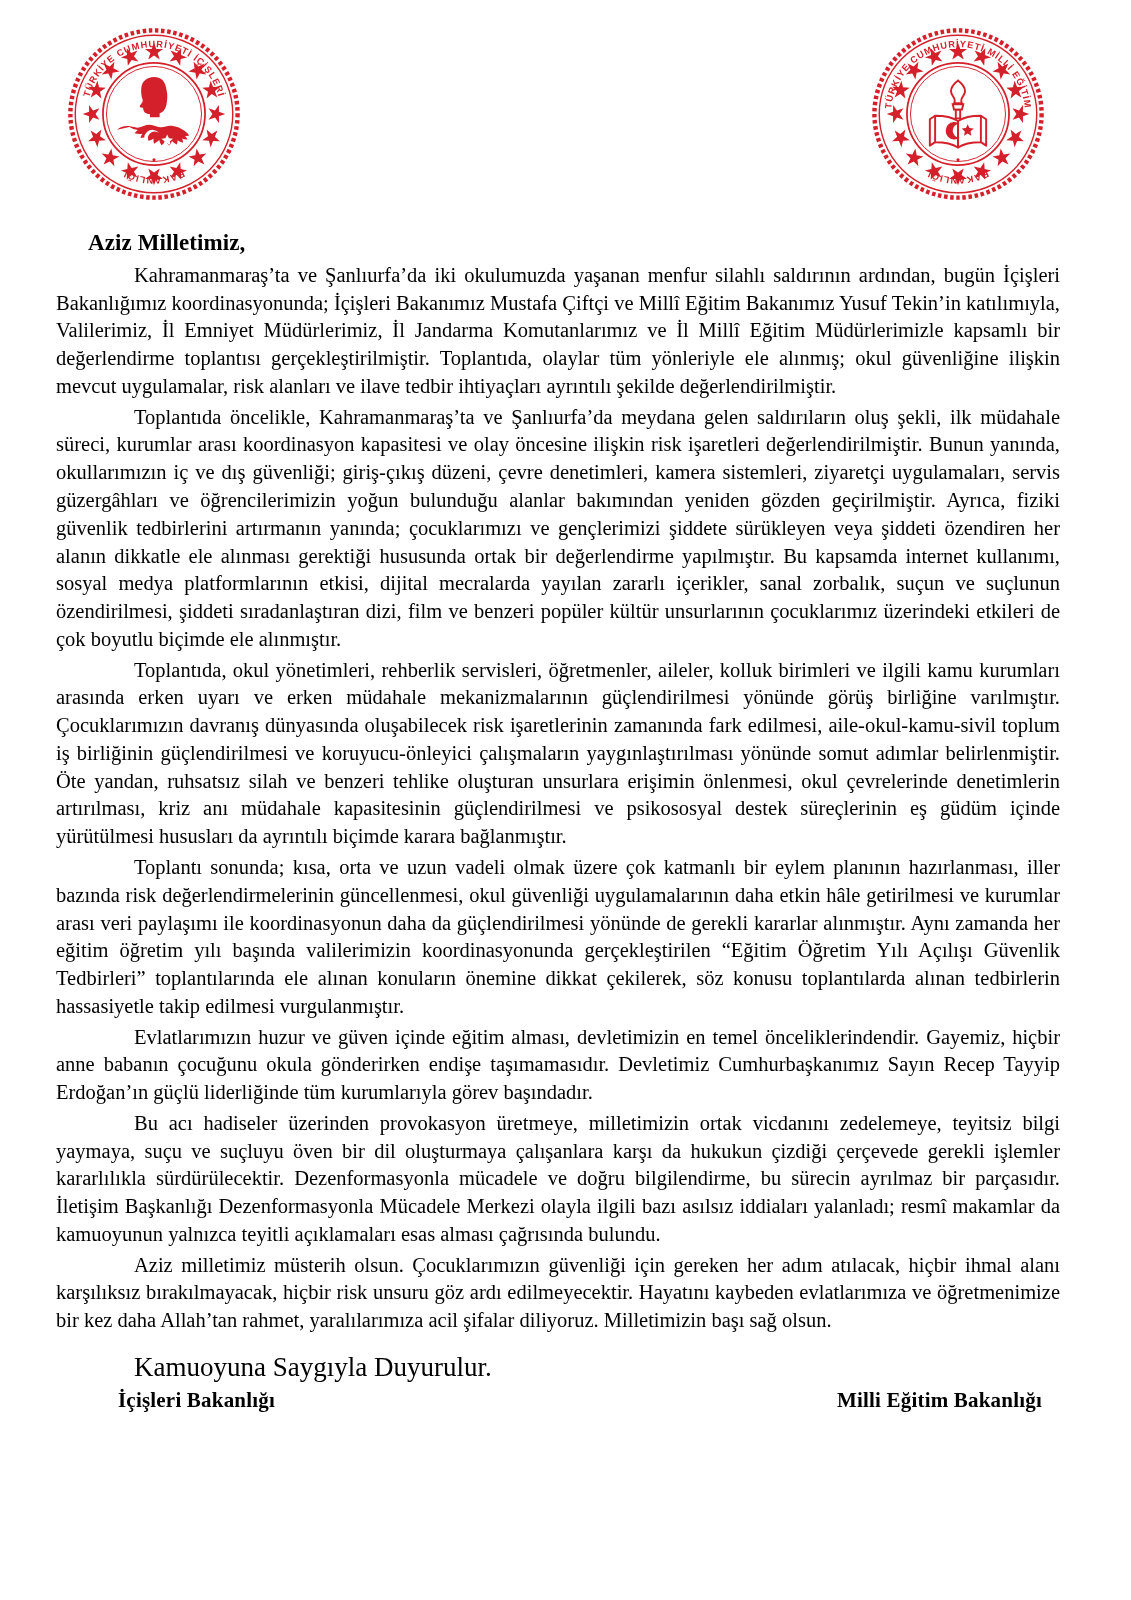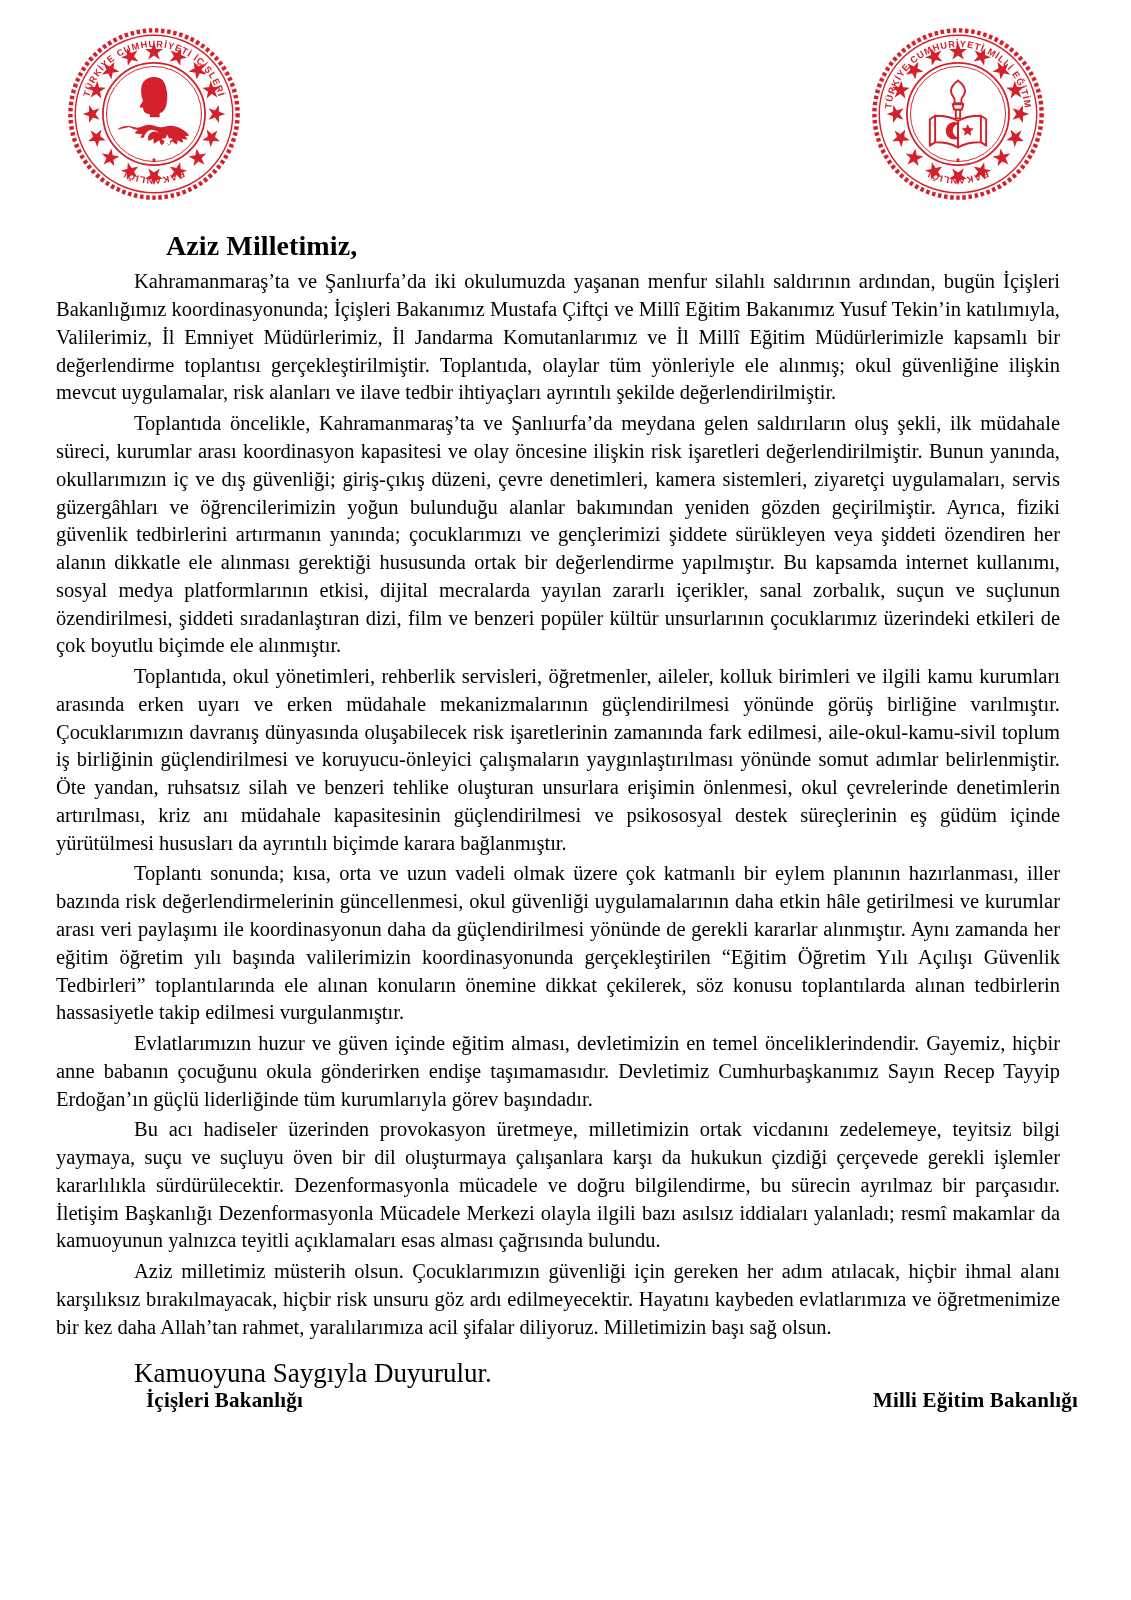--- a/index.html
+++ b/index.html
@@ -37,23 +37,23 @@
 
   
   .letter-body {
     position: absolute;
     left: 56px;
     top: 228px;
     width: 1016px;
   }
   .salutation {
     font-weight: bold;
-    font-size: 28px;
+    font-size: 23px;
     line-height: 1.30;
-    margin: 0 0 4px 110px;
+    margin: 0 0 4px 32px;
     letter-spacing: 0.1px;
   }
   p.para {
     margin: 0 12px 3px 0;
     font-size: 20.5px;
     line-height: 1.355;
     text-align: justify;
     text-indent: 78px;
     -webkit-hyphens: none;
     hyphens: none;
@@ -62,34 +62,34 @@
     margin: 14px 0 0 0;
     font-size: 27px;
     line-height: 1.355;
     text-indent: 78px;
     text-align: left;
   }
 
   
   .signatures {
     position: absolute;
-    left: 68px;
+    left: 40px;
     top: 1388px;
     width: 1016px;
     display: flex;
     justify-content: space-between;
     align-items: center;
   }
   .sig {
     font-weight: bold;
     font-size: 21px;
     letter-spacing: 0.2px;
   }
   .sig.left  { margin-left: 78px; }
-  .sig.right { margin-right: 6px; }
+  .sig.right { margin-right: 14px; }
 </style>
 </head>
 <body>
 
 <div class="page">
 
   <div class="letterhead">
 
     <div class="seal left">
       <svg viewBox="0 0 200 200" xmlns="http://www.w3.org/2000/svg">

